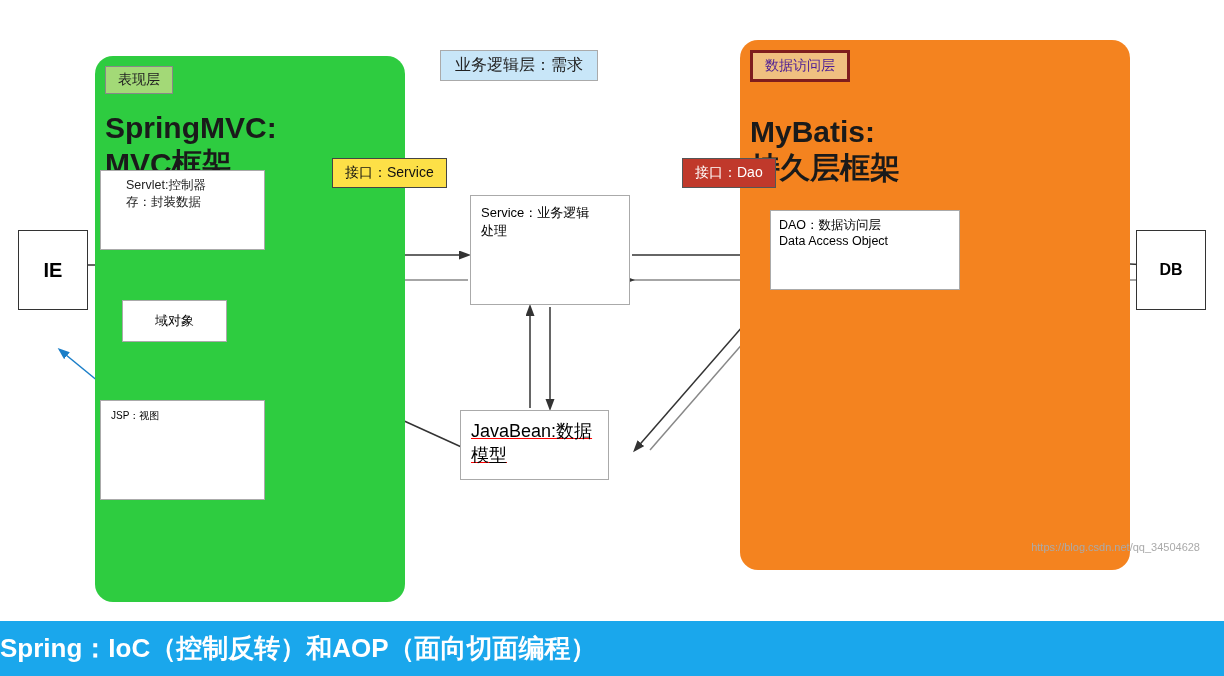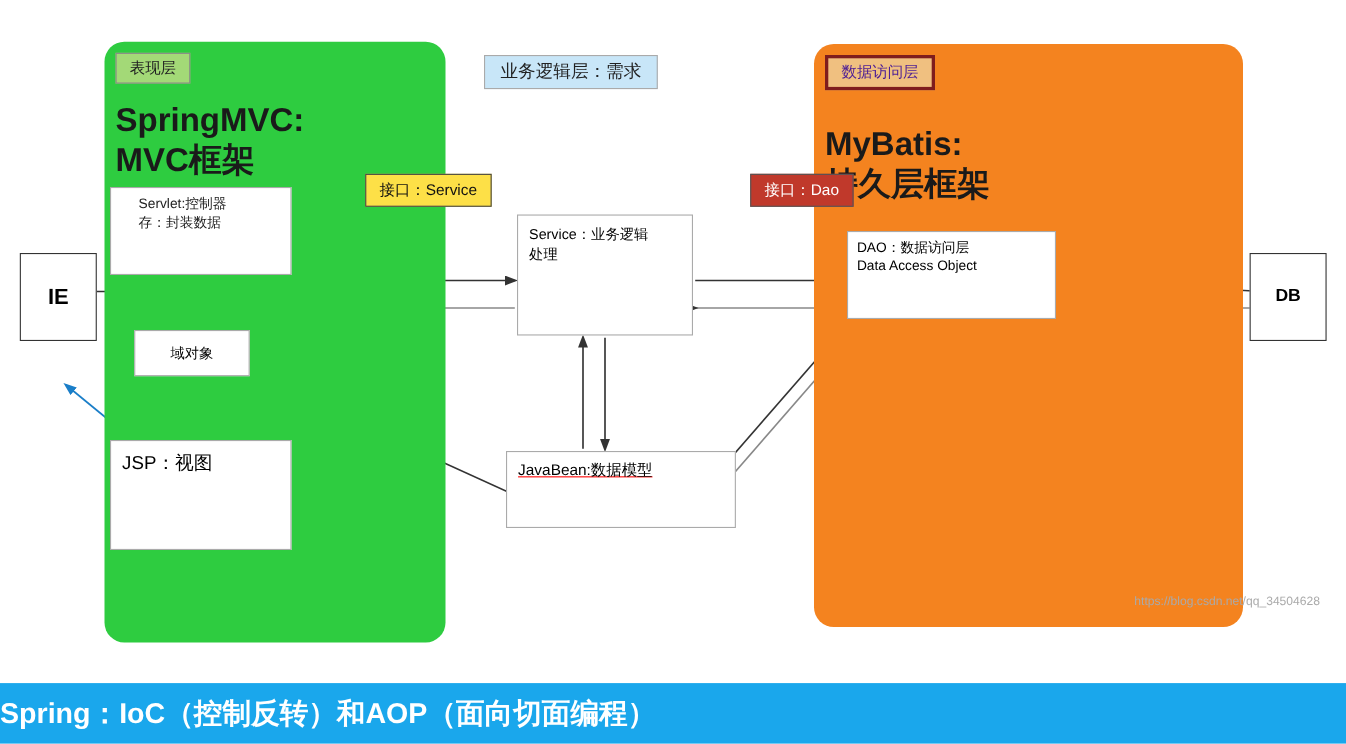--- a/index.html
+++ b/index.html
@@ -22,21 +22,21 @@
     .diagram-area {
       position: relative;
       width: 100%;
       height: 605px;
     }
 
     
     .springmvc-block {
       position: absolute;
       left: 85px;
-      top: 28px;
+      top: 46px;
       width: 310px;
       height: 546px;
       background: #2ecc40;
       border-radius: 18px;
       padding: 10px;
     }
 
     
     .mybatis-block {
       position: absolute;
@@ -217,46 +217,46 @@
 
     .jsp-box {
       position: absolute;
       left: 90px;
       top: 390px;
       width: 165px;
       height: 100px;
       background: #fff;
       border: 1px solid #aaa;
       padding: 8px 10px;
-      font-size: 17px;
+      font-size: 10px;
     }
 
     
     .service-box {
       position: absolute;
       left: 460px;
       top: 185px;
       width: 160px;
       height: 110px;
       background: #fff;
       border: 1px solid #aaa;
       padding: 8px 10px;
       font-size: 13px;
     }
 
     .javabean-box {
       position: absolute;
       left: 450px;
       top: 400px;
-      width: 209px;
+      width: 149px;
       height: 70px;
       background: #fff;
       border: 1px solid #aaa;
       padding: 8px 10px;
-      font-size: 14px;
+      font-size: 18px;
     }
 
     
     .dao-box {
       position: absolute;
       left: 760px;
       top: 200px;
       width: 190px;
       height: 80px;
       background: #fff;

